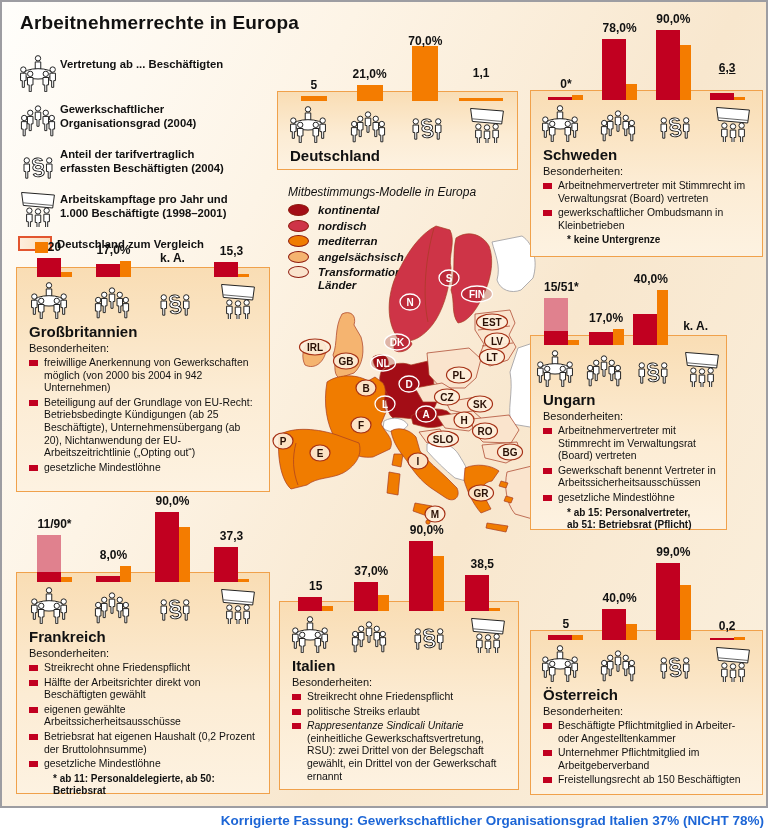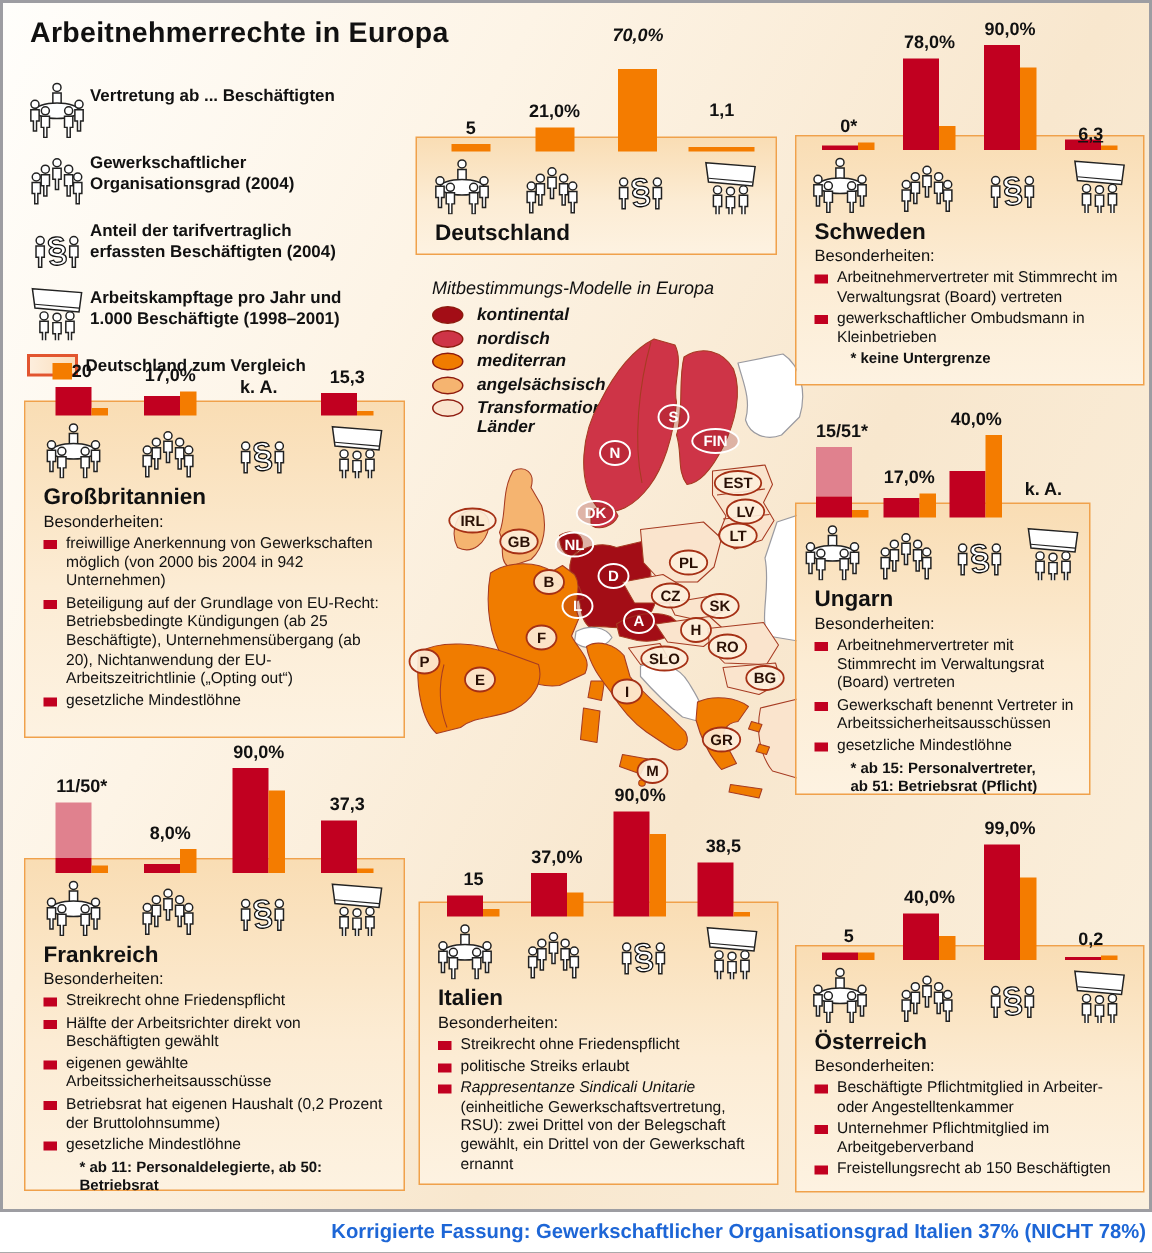--- a/index.html
+++ b/index.html
@@ -1,17 +1,17 @@
 <!DOCTYPE html>
 <html lang="de"><head>
 <meta charset="utf-8">
 <style>
   html,body{margin:0;padding:0;background:#e8e8e8;}
   .page{position:relative;width:768px;height:835px;margin:0 auto;overflow:hidden;
-        font-family:"Liberation Sans","DejaVu Sans",sans-serif;background:#404040;}
+        font-family:"Liberation Sans","DejaVu Sans",sans-serif;background:#0ea5e9;}
   .canvas{position:absolute;left:0;top:0;width:768px;height:808px;box-sizing:border-box;
         border:2px solid #9d9da2;
         background:linear-gradient(118deg,#fffefb 0%,#fdf4e6 30%,#f8e7ce 62%,#fbf0de 100%);}
   .title{position:absolute;left:18px;top:10px;font-size:19px;font-weight:bold;color:#111;letter-spacing:.2px;}
   
   .legend{position:absolute;left:14px;top:52px;width:252px;}
   .lg-row{display:flex;align-items:flex-start;margin-bottom:7px;}
   .lg-ic{width:44px;flex:none;display:flex;justify-content:center;}
   .lg-lb{font-size:11.3px;font-weight:bold;color:#111;line-height:13.5px;white-space:pre-line;padding-top:4px;}
   .cmp-swatch{position:relative;width:34px;height:15px;margin:2px 5px 0 2px;box-sizing:border-box;
@@ -376,21 +376,21 @@
                 <div style="width: 26px; height: 5px; background: rgb(244, 124, 0);"></div>
               </div>
             </div>
             <div class="bar-group">
               <div class="bar-value" style="bottom: 20px;">21,0%</div>
               <div class="bar-set">
                 <div style="width: 26px; height: 16px; background: rgb(244, 124, 0);"></div>
               </div>
             </div>
             <div class="bar-group">
-              <div class="bar-value" style="bottom: 71px; font-style: italic;">70,0%</div>
+              <div class="bar-value" style="bottom: 53px;">70,0%</div>
               <div class="bar-set">
                 <div style="width: 26px; height: 55px; background: rgb(244, 124, 0);"></div>
               </div>
             </div>
             <div class="bar-group">
               <div class="bar-value" style="bottom: 21px;">1,1</div>
               <div class="bar-set">
                 <div style="width: 44px; height: 3px; background: rgb(244, 124, 0);"></div>
               </div>
             </div>
@@ -436,21 +436,21 @@
               </div>
             </div>
             <div class="bar-group">
               <div class="bar-value" style="bottom: 74px;">90,0%</div>
               <div class="bar-set">
                 <div style="width: 24px; height: 70px; background: rgb(193, 0, 32);"></div>
                 <div style="width: 11px; height: 55px; background: rgb(244, 124, 0);"></div>
               </div>
             </div>
             <div class="bar-group">
-              <div class="bar-value" style="bottom: 4px; text-decoration: underline;">6,3</div>
+              <div class="bar-value" style="bottom: 25px; text-decoration: underline;">6,3</div>
               <div class="bar-set">
                 <div style="width: 24px; height: 7px; background: rgb(193, 0, 32);"></div>
                 <div style="width: 11px; height: 3px; background: rgb(244, 124, 0);"></div>
               </div>
             </div>
           </div>
           <div class="icons-row">
             <div class="icon-cell">
               <svg class="picto" viewBox="0 0 48 44">
                 <use href="#representation-table-icon"></use>
@@ -619,21 +619,21 @@
               <span class="sq"></span>
               <span class="bt">gesetzliche Mindestlöhne</span>
             </div>
             <div class="fnote">* ab 15: Personalvertreter,
 ab 51: Betriebsrat (Pflicht)</div>
           </div>
         </div>
         <div class="panel" id="p-frankreich">
           <div class="bars-row">
             <div class="bar-group">
-              <div class="bar-value" style="bottom: 51px;">11/50*</div>
+              <div class="bar-value" style="bottom: 51px;">11/90*</div>
               <div class="bar-set">
                 <div class="stack">
                   <div style="width: 24px; height: 37px; background: rgb(224, 129, 142);"></div>
                   <div style="width: 24px; height: 10px; background: rgb(193, 0, 32);"></div>
                 </div>
                 <div style="width: 11px; height: 5px; background: rgb(244, 124, 0);"></div>
               </div>
             </div>
             <div class="bar-group">
               <div class="bar-value" style="bottom: 20px;">8,0%</div>

